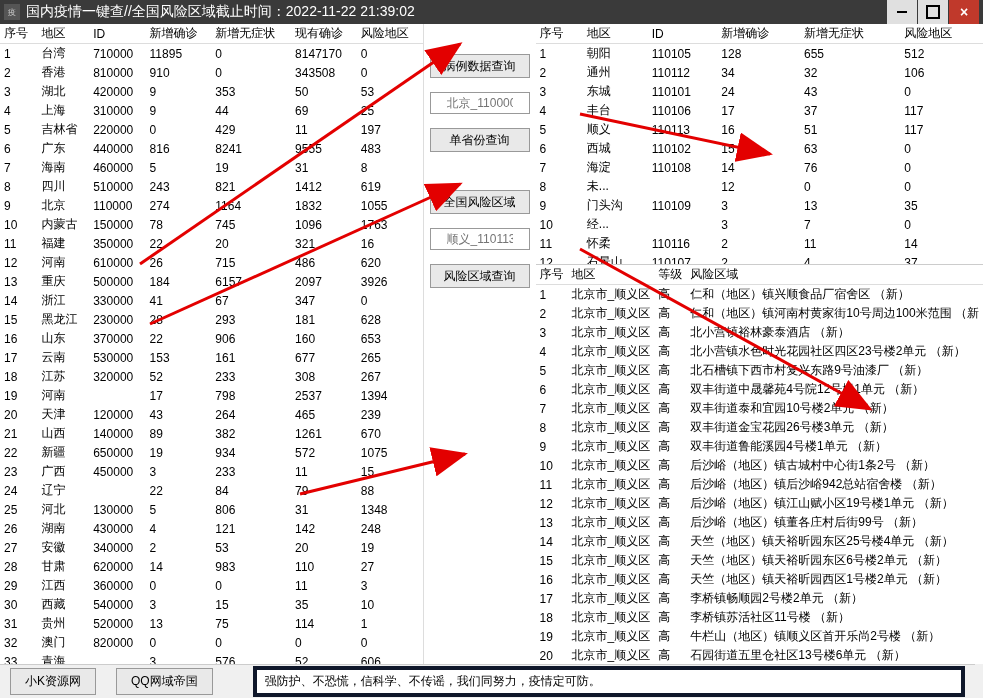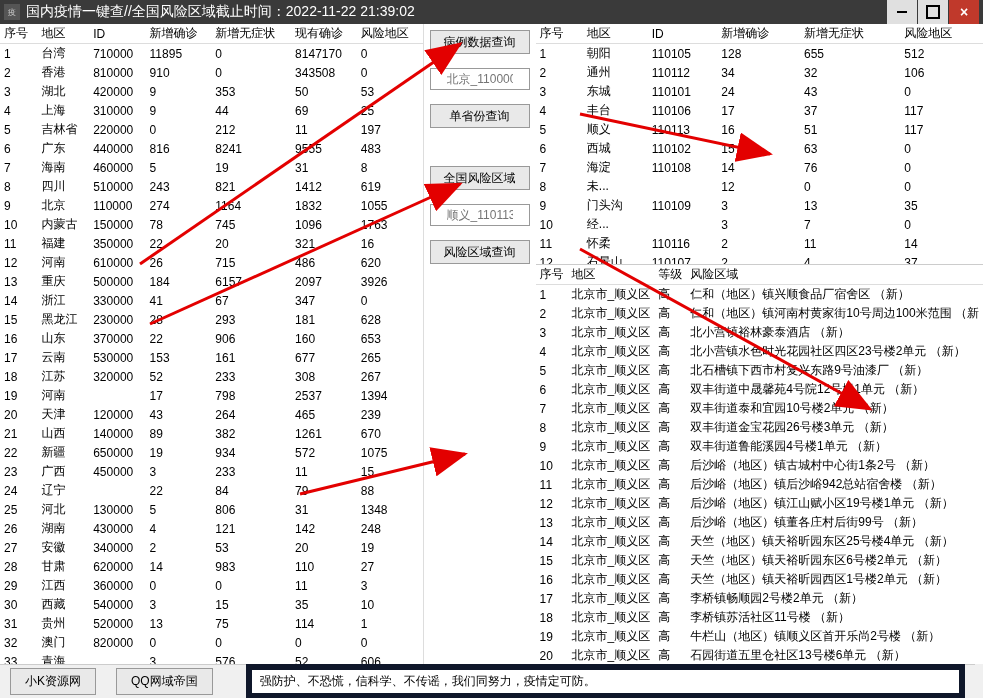--- a/index.html
+++ b/index.html
@@ -8,35 +8,35 @@
 .titlebar .icon { width: 16px; height: 16px; background: #555; margin-right: 6px; display:flex;align-items:center;justify-content:center;font-size:8px;color:#ccc;}
 .titlebar .title { flex: 1; font-size: 14px; }
 .titlebar .winbtns { display: flex; }
 .titlebar .winbtn { width: 30px; height: 24px; display:flex;align-items:center;justify-content:center; color:#000; background:#e0e0e0; margin-left:1px;}
 .titlebar .winbtn.min::before{content:"";width:10px;height:2px;background:#000;}
 .titlebar .winbtn.max::before{content:"";width:10px;height:10px;border:2px solid #000;}
 .titlebar .winbtn.close{background:#c0392b;color:#fff;font-size:14px;font-weight:bold;}
 
 .main { display: flex; height: 640px; background: #fff; position:relative;}
 .left-panel { width: 460px; overflow: auto; border-right:1px solid #ddd;}
-.center-panel { width: 112px; padding: 6px 6px; display:flex;flex-direction:column;gap:14px; }
+.center-panel { width: 112px; padding: 6px 6px; display:flex;flex-direction:column;gap:14px;margin-top:24px; }
 .right-panel { flex: 1; display: flex; flex-direction: column; }
 .right-top { height: 240px; overflow: auto; }
 .right-bot { flex: 1; overflow: auto; border-top:1px solid #ccc;}
 
 table { border-collapse: collapse; width: 100%; }
 th, td { text-align: left; padding: 1px 4px; white-space: nowrap; font-size: 12px; height:18px; }
 th { font-weight: normal; background: #fff; border-bottom: 1px solid #ddd; }
 
 .btn { display:block; width:100px; height:24px; border:1px solid #999; background:#e9e9e9; cursor:pointer; margin:0 auto;}
 .inp { display:block; width:100px; height:22px; border:1px solid #999; padding:0 16px; color:#888; margin:0 auto;}
 
 .footer { position:absolute; bottom:0; left:0; right:8px; height:34px; background:#f0f0f0; border-top:1px solid #ccc; display:flex; align-items:center; padding:0 10px; gap:20px;}
 .footer .fbtn { border:1px solid #999; background:#e9e9e9; padding:4px 14px; cursor:pointer;}
-.footer .msg { margin-left:13px; border:6px solid #0f172a; padding:3px 8px; flex:1; background:#fff;}
+.footer .msg { margin-left:20px; border:4px solid #0f172a; padding:3px 8px; flex:1; background:#fff;}
 .arrow-svg { position:absolute; pointer-events:none; }
 </style>
 </head>
 <body>
 
 <div class="titlebar">
   <span class="icon">疫</span>
   <span class="title">国内疫情一键查//全国风险区域截止时间：2022-11-22 21:39:02</span>
   <div class="winbtns">
     <div class="winbtn min"></div>
@@ -95,21 +95,21 @@
             <td>9</td>
             <td>44</td>
             <td>69</td>
             <td>25</td>
           </tr>
           <tr>
             <td>5</td>
             <td>吉林省</td>
             <td>220000</td>
             <td>0</td>
-            <td>212</td>
+            <td>429</td>
             <td>11</td>
             <td>197</td>
           </tr>
           <tr>
             <td>6</td>
             <td>广东</td>
             <td>440000</td>
             <td>816</td>
             <td>8241</td>
             <td>9555</td>

